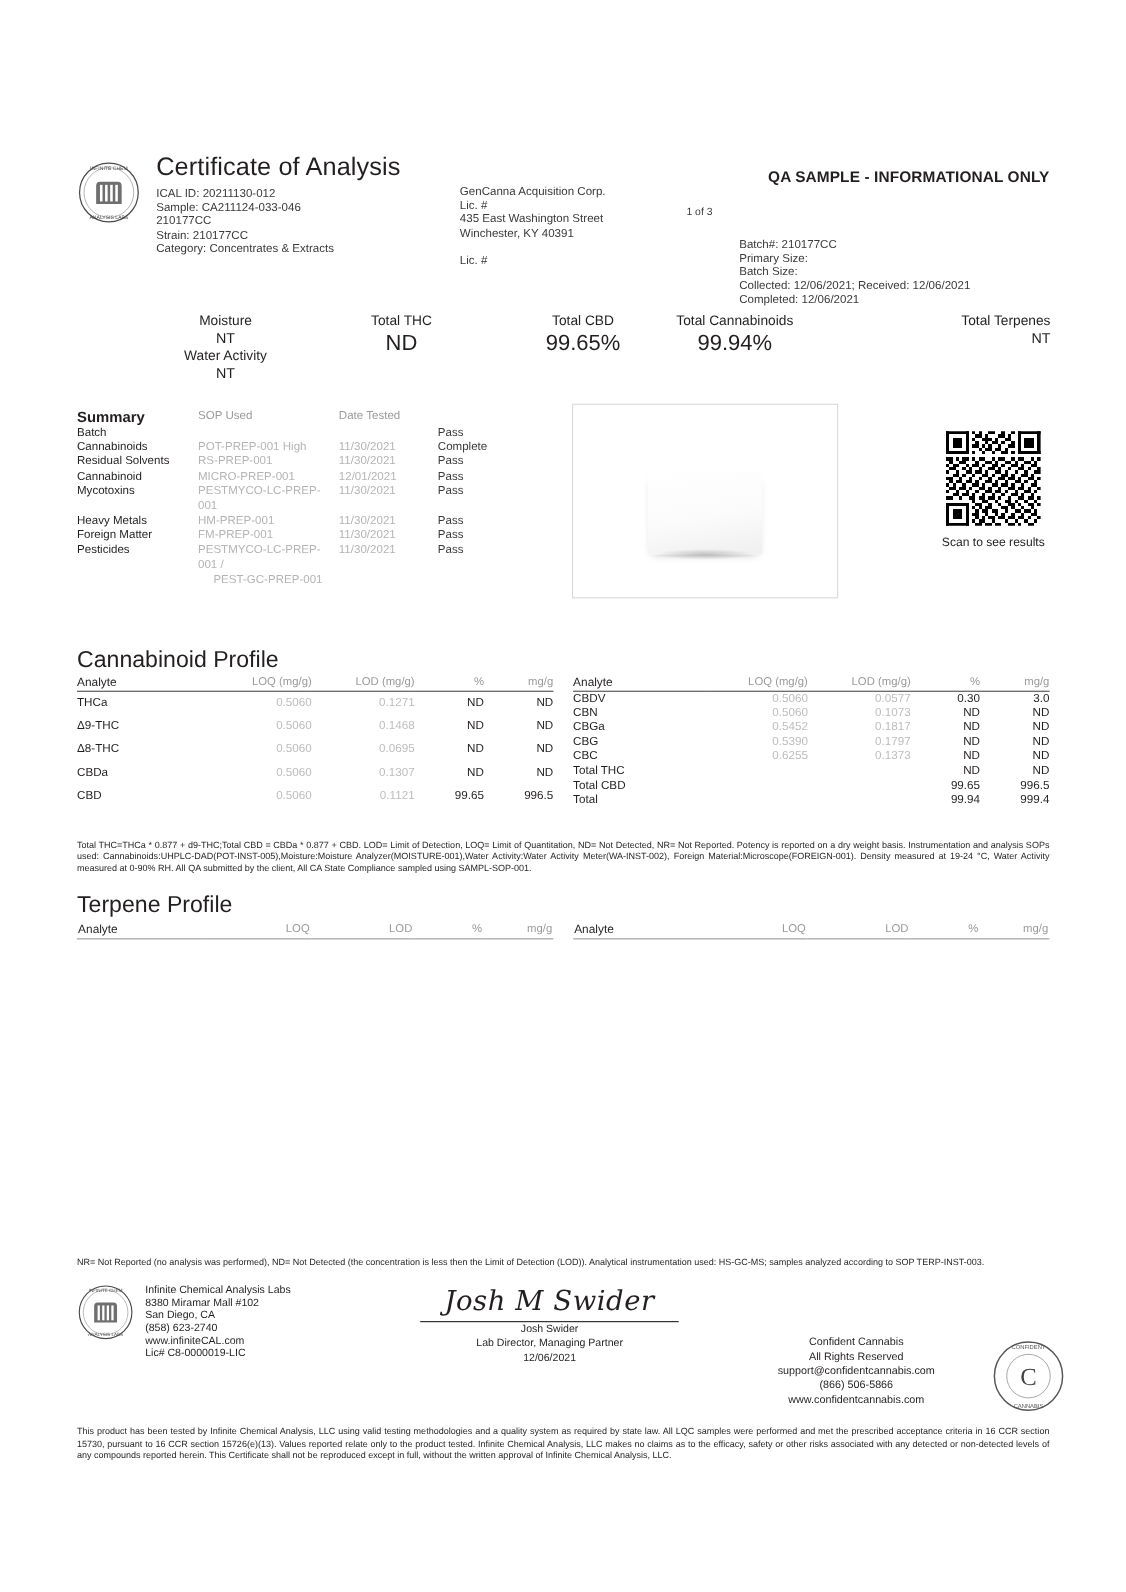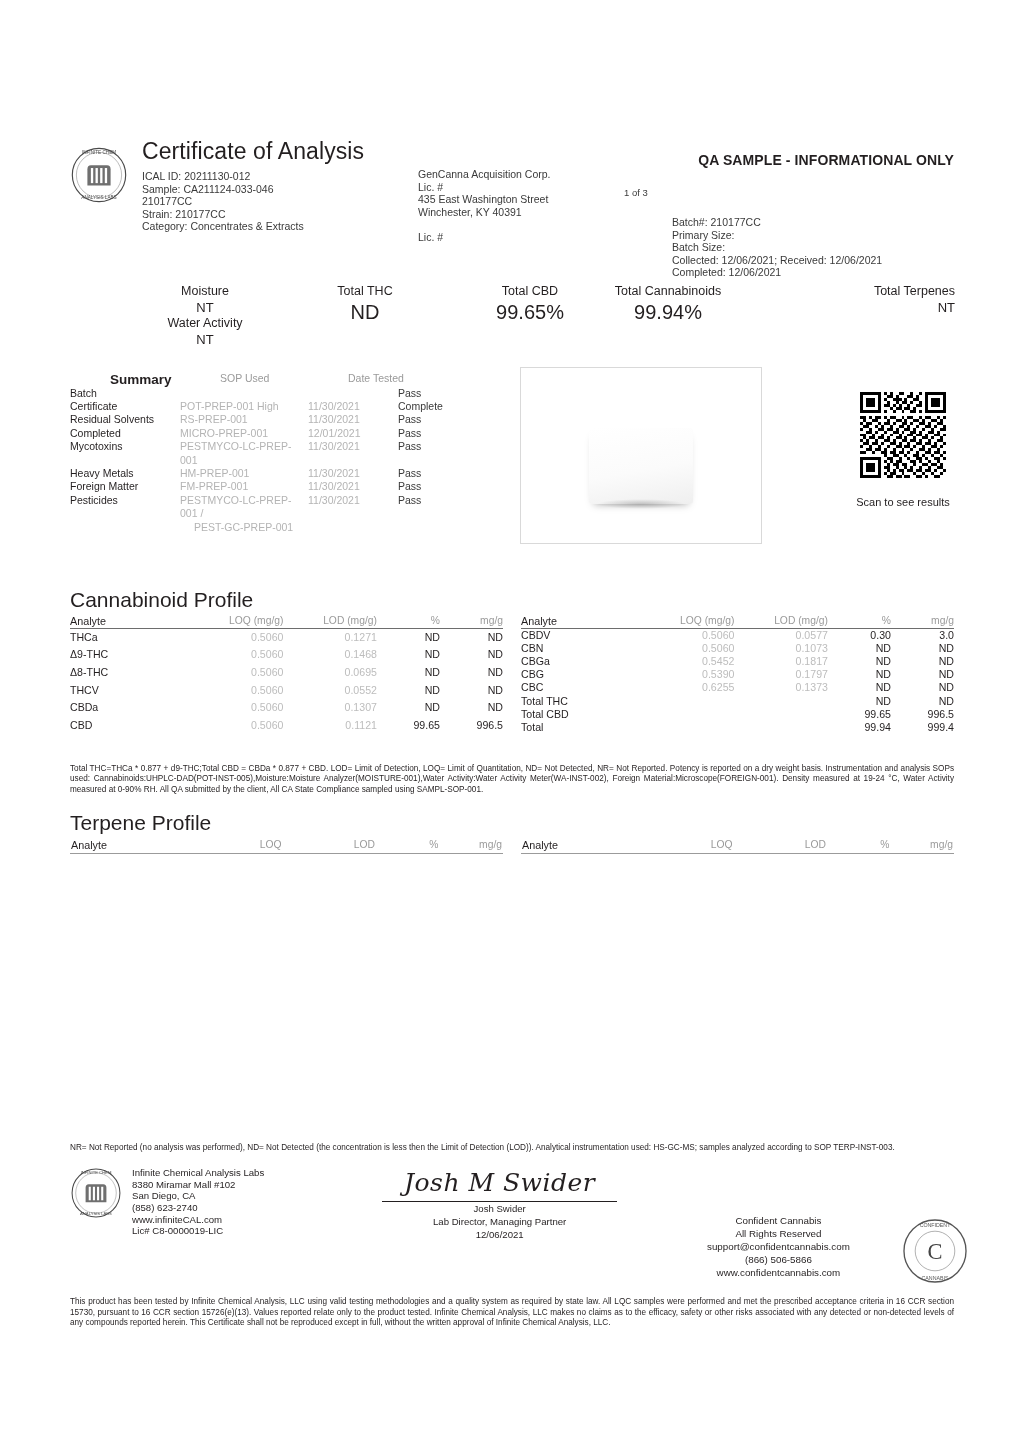--- a/index.html
+++ b/index.html
@@ -125,21 +125,21 @@
     position: absolute;
     left: 0;
     top: 0;
     width: 400px;
   }
   .sum-head {
     font-size: 10.5px;
     color: #9a9a9a;
     display: flex;
   }
-  .sum-head .c1 { width: 110px; margin-left: 40px; }
+  .sum-head .c1 { width: 110px; }
   .sum-head .c2 { width: 128px; }
   .sum-head .c3 { width: 90px; }
   .sum-row {
     display: flex;
     font-size: 10.5px;
     line-height: 13.4px;
     color: #231f20;
   }
   .sum-row .c1 { width: 110px; }
   .sum-row .c2 { width: 128px; color: #b4b4b4; }
@@ -186,21 +186,21 @@
     text-align: center;
   }
   .qr {
     width: 86px;
     height: 86px;
     margin: 0 auto;
   }
   .qr-cap {
     font-size: 11px;
     color: #231f20;
-    margin-top: 14px;
+    margin-top: 4px;
   }
 
   
   .sec-title {
     font-size: 21px;
     font-weight: normal;
     color: #231f20;
     margin: 0 0 2px 0;
   }
 
@@ -448,33 +448,33 @@
           <div class="c3">Date Tested</div>
         </div>
 
         <div class="sum-row">
           <div class="c1">Batch</div>
           <div class="c2"></div>
           <div class="c3"></div>
           <div class="c4">Pass</div>
         </div>
         <div class="sum-row">
-          <div class="c1">Certificate</div>
+          <div class="c1">Cannabinoids</div>
           <div class="c2">POT-PREP-001 High</div>
           <div class="c3">11/30/2021</div>
           <div class="c4">Complete</div>
         </div>
         <div class="sum-row">
           <div class="c1">Residual Solvents</div>
           <div class="c2">RS-PREP-001</div>
           <div class="c3">11/30/2021</div>
           <div class="c4">Pass</div>
         </div>
         <div class="sum-row">
-          <div class="c1">Completed</div>
+          <div class="c1">Cannabinoid</div>
           <div class="c2">MICRO-PREP-001</div>
           <div class="c3">12/01/2021</div>
           <div class="c4">Pass</div>
         </div>
         <div class="sum-row">
           <div class="c1">Mycotoxins</div>
           <div class="c2">PESTMYCO-LC-PREP-001</div>
           <div class="c3">11/30/2021</div>
           <div class="c4">Pass</div>
         </div>
@@ -779,27 +779,20 @@
               <td>ND</td>
             </tr>
             <tr>
               <td class="analyte">Δ8-THC</td>
               <td class="loq">0.5060</td>
               <td class="lod">0.0695</td>
               <td>ND</td>
               <td>ND</td>
             </tr>
             <tr>
-              <td class="analyte">THCV</td>
-              <td class="loq">0.5060</td>
-              <td class="lod">0.0552</td>
-              <td>ND</td>
-              <td>ND</td>
-            </tr>
-            <tr>
               <td class="analyte">CBDa</td>
               <td class="loq">0.5060</td>
               <td class="lod">0.1307</td>
               <td>ND</td>
               <td>ND</td>
             </tr>
             <tr>
               <td class="analyte">CBD</td>
               <td class="loq">0.5060</td>
               <td class="lod">0.1121</td>

